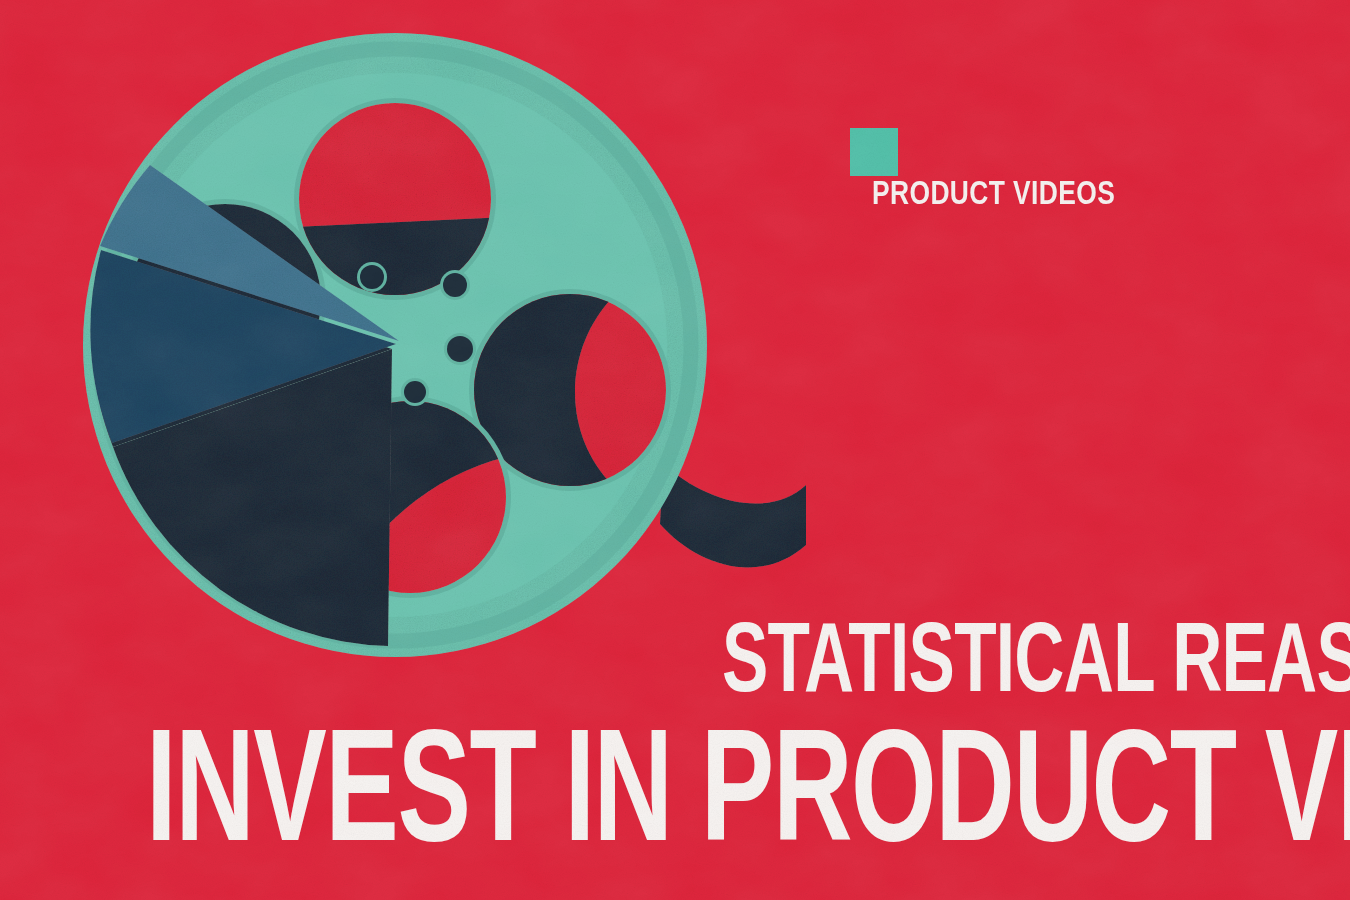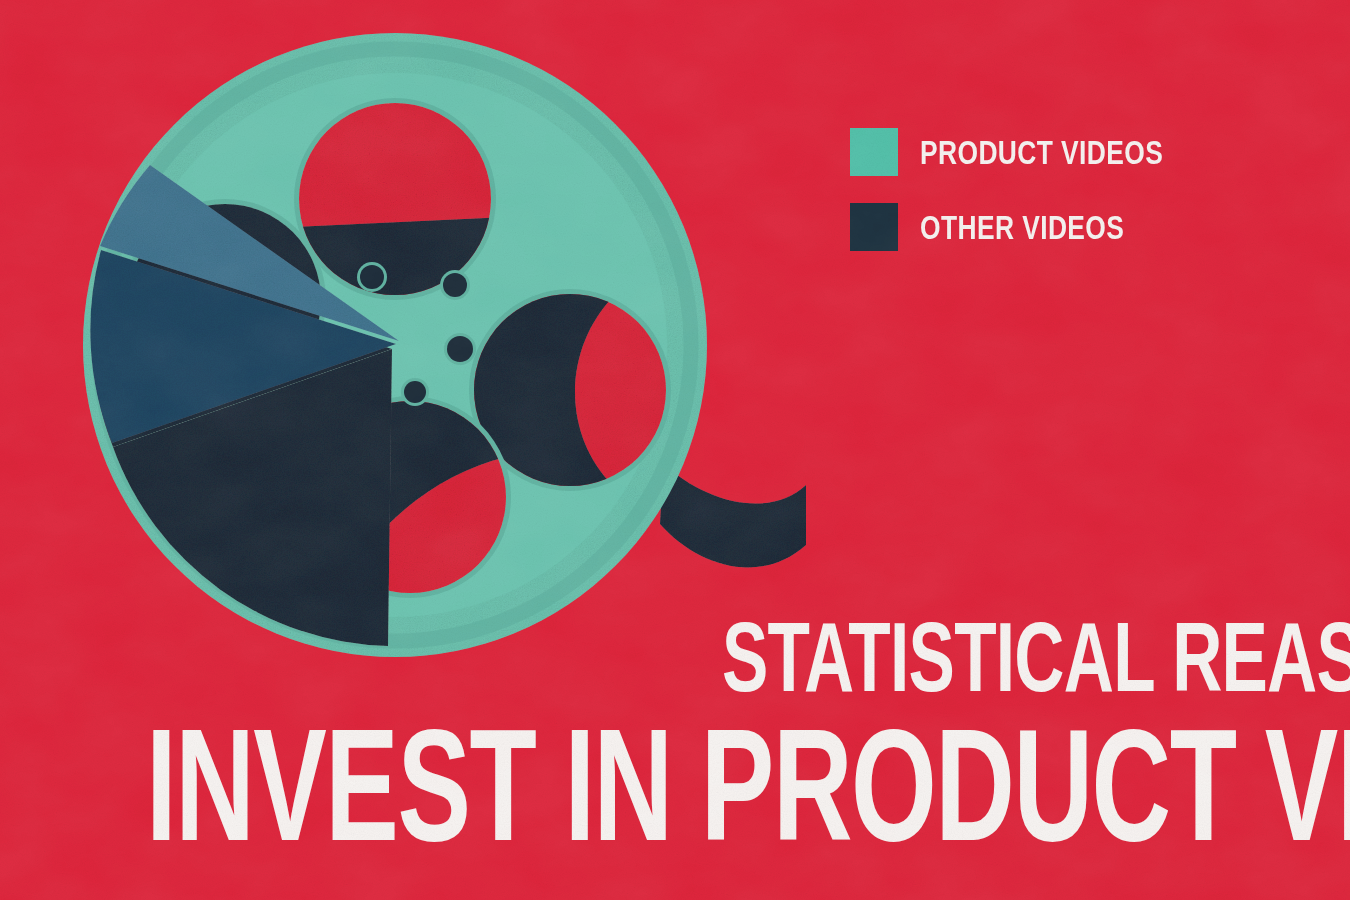--- a/index.html
+++ b/index.html
@@ -18,21 +18,21 @@
   .grain2{
     position:absolute;inset:0;pointer-events:none;z-index:61;
     opacity:.16;mix-blend-mode:screen;
   }
 
   
   #art{position:absolute;left:0;top:0;width:1350px;height:900px;z-index:10;}
 
   
   #legend{position:absolute;left:850px;top:128px;z-index:40;}
-  .legend-row{display:flex;align-items:center;height:48px;margin-bottom:27px;}
+  .legend-row{display:flex;height:48px;margin-bottom:27px;flex-direction:column;}
   .legend-swatch{width:48px;height:48px;flex:0 0 48px;}
   .legend-label{
     margin-left:22px;
     color:#F6F2F0;
     font-family:"Liberation Sans", sans-serif;
     font-size:33px;
     font-weight:bold;
     letter-spacing:.5px;
     line-height:1;
     transform:scaleX(.80);
@@ -173,24 +173,20 @@
     </g>
   </svg>
 
   <div id="legend">
 
     <div class="legend-row">
       <div class="legend-swatch" style="background:#4FBFA8"></div>
       <div class="legend-label">PRODUCT VIDEOS</div>
     </div>
 
-    <div class="legend-row">
-      <div class="legend-swatch" style="background:#1B303E"></div>
-      <div class="legend-label">OTHER VIDEOS</div>
-    </div>
 
 
   </div>
 
   <div id="titles">
     <div id="title-sub" class="title-line worn">STATISTICAL REASONS TO</div>
     <div id="title-main" class="title-line worn">INVEST IN PRODUCT VIDEOS</div>
   </div>
 
   <svg class="grain" viewBox="0 0 1350 900" preserveAspectRatio="none">

